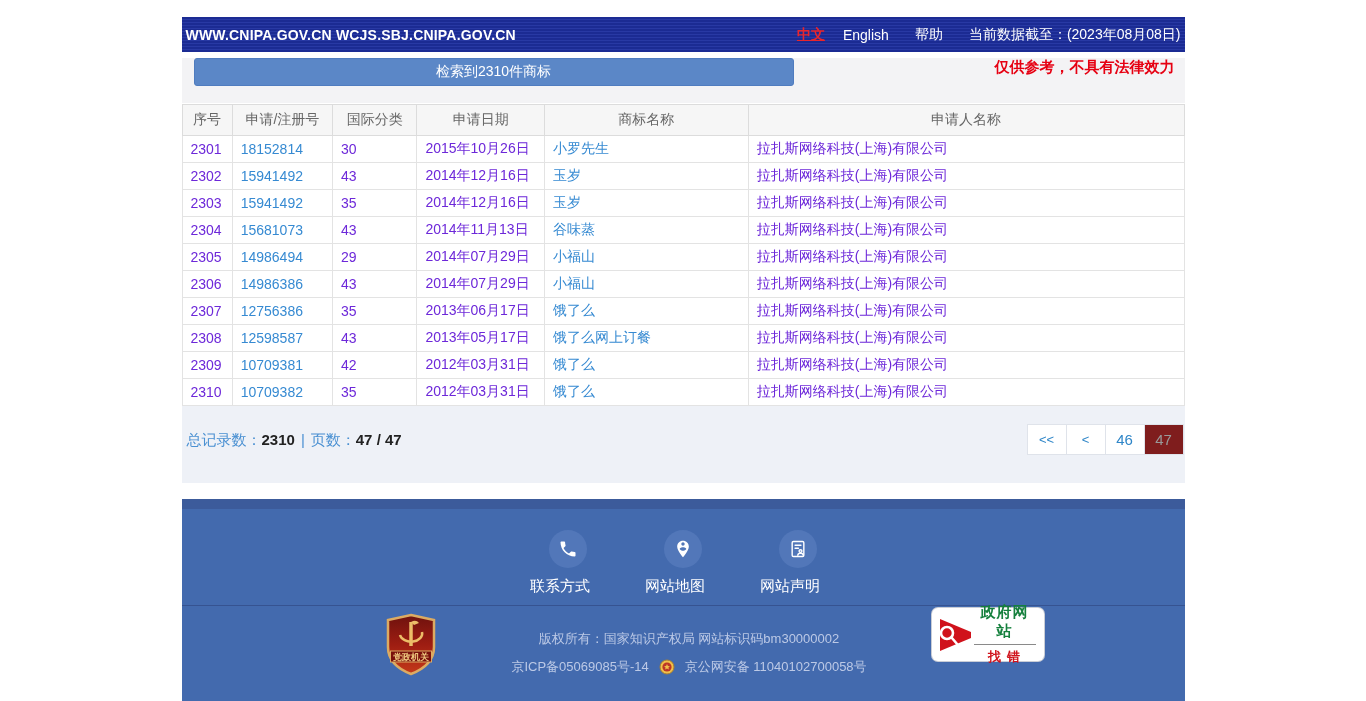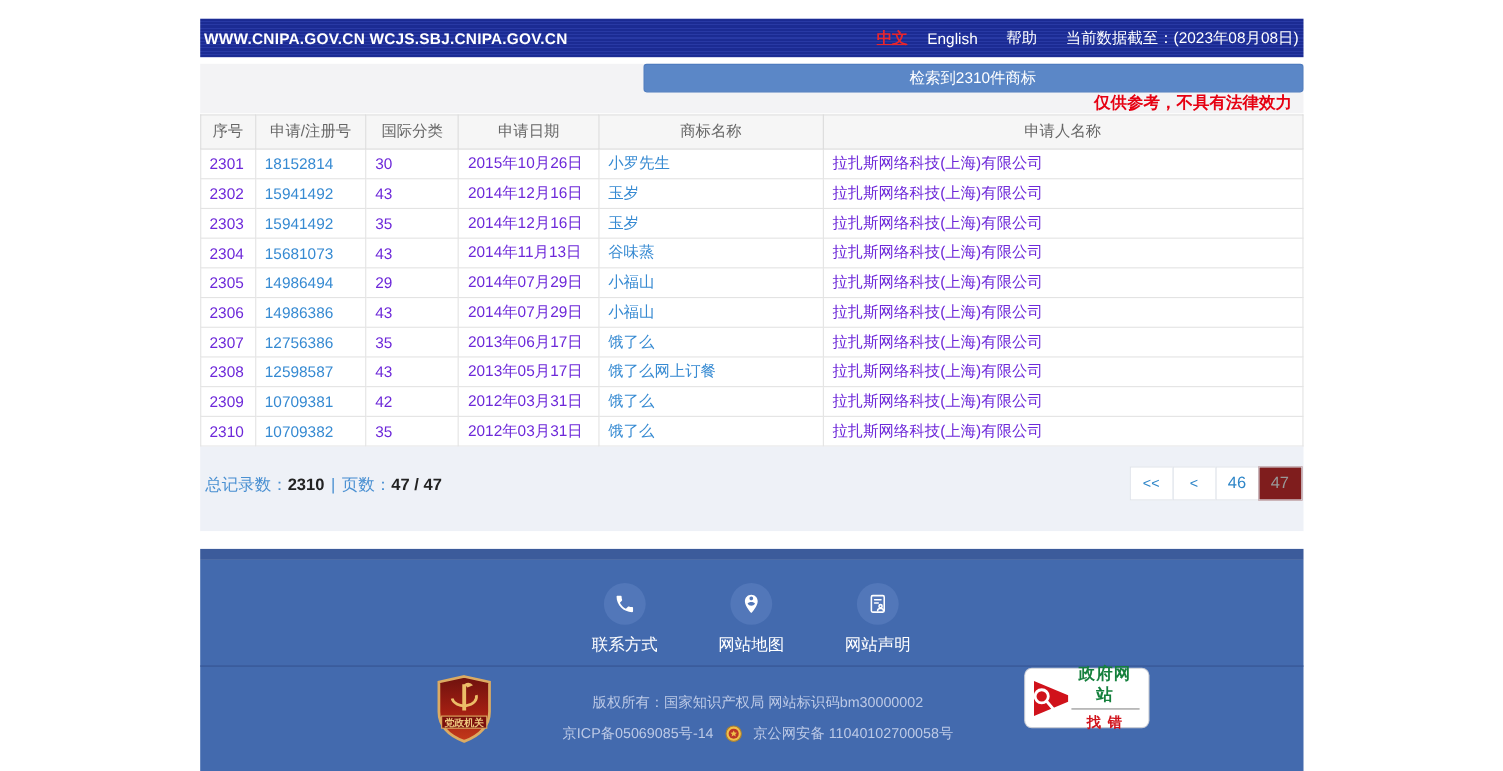--- a/index.html
+++ b/index.html
@@ -15,21 +15,21 @@
   }
   .topbar-urls { font-weight: bold; letter-spacing: .2px; }
   .topbar-right { margin-left: auto; display: flex; align-items: center; gap: 0; }
   .topbar-right > * { margin-left: 18px; }
   .lang-zh { color: #e8262d; text-decoration: underline; font-weight: bold; cursor: pointer; }
   .lang-en { color: #fff; cursor: pointer; }
   .help-link { color: #fff; cursor: pointer; margin-left: 26px; }
   .cutoff { color: #fff; margin-left: 26px; }
 
   
-  .notice-bar { margin-top: 6px; height: 45px; background: #f3f3f5; display: flex; align-items: flex-end; flex-direction: column; }
+  .notice-bar { margin-top: 6px; height: 45px; background: #f3f3f5; display: flex; align-items: flex-start; }
   .search-btn {
     width: 600px; height: 28px; margin-left: 12px;
     background: #5b87c7; border: 1px solid #4f7cbf; border-radius: 3px;
     color: #fff; font-size: 14px; cursor: pointer; font-family: inherit;
   }
   .disclaimer { margin-left: auto; margin-right: 10px; color: #e60012; font-weight: bold; font-size: 15px; }
 
   
   table { width: 100%; border-collapse: collapse; margin-top: 1px; table-layout: fixed; }
   th { height: 31px; background: #f6f6f6; color: #666; font-weight: normal;
@@ -50,27 +50,27 @@
   .pg-btn.num { font-size: 15px; }
   .pg-btn.current { background: #7f1d1d; color: #999; cursor: default; }
 
   .gap-white { height: 16px; background: #fff; }
 
   
   .footer { height: 217px; }
   .footer-strip { height: 10px; background: #3c5b9b; }
   .footer-main { height: 207px; background: #436aae; position: relative; }
   .footer-links { display: flex; justify-content: center; gap: 39px; padding-top: 21px; }
-  .footer-link { width: 76px; text-align: center; cursor: pointer; }
+  .footer-link { width: 76px; cursor: pointer; }
   .icon-circle { width: 38px; height: 38px; border-radius: 50%; background: #5277b9;
     display: flex; align-items: center; justify-content: center; margin: 0 auto; }
   .footer-link .lbl { margin-top: 9px; color: #fff; font-size: 15px; }
   .footer-divider { position: absolute; top: 96px; left: 0; right: 0; border-top: 1px solid #365391; }
 
-  .gov-badge { position: absolute; left: 213px; top: 104px; width: 54px; height: 63px; }
+  .gov-badge { position: absolute; left: 202px; top: 104px; width: 54px; height: 63px; }
   .copyright { position: absolute; left: 12px; right: 0; top: 121px; text-align: center;
     color: #bcc9e6; font-size: 13px; }
   .copyright .line2 { margin-top: 10px; display: flex; justify-content: center; align-items: center; gap: 10px; }
   .police-icon { width: 16px; height: 16px; display: inline-block; }
 
   .error-badge { position: absolute; left: 750px; top: 99px; width: 112px; height: 53px;
     background: #fff; border-radius: 6px; box-shadow: 0 0 0 1px #c9cdd6;
     display: flex; align-items: center; padding: 0 8px 0 4px; cursor: pointer; }
   .error-badge .glyph { width: 38px; height: 38px; flex: none; }
   .error-badge .txt { flex: 1; text-align: center; }

